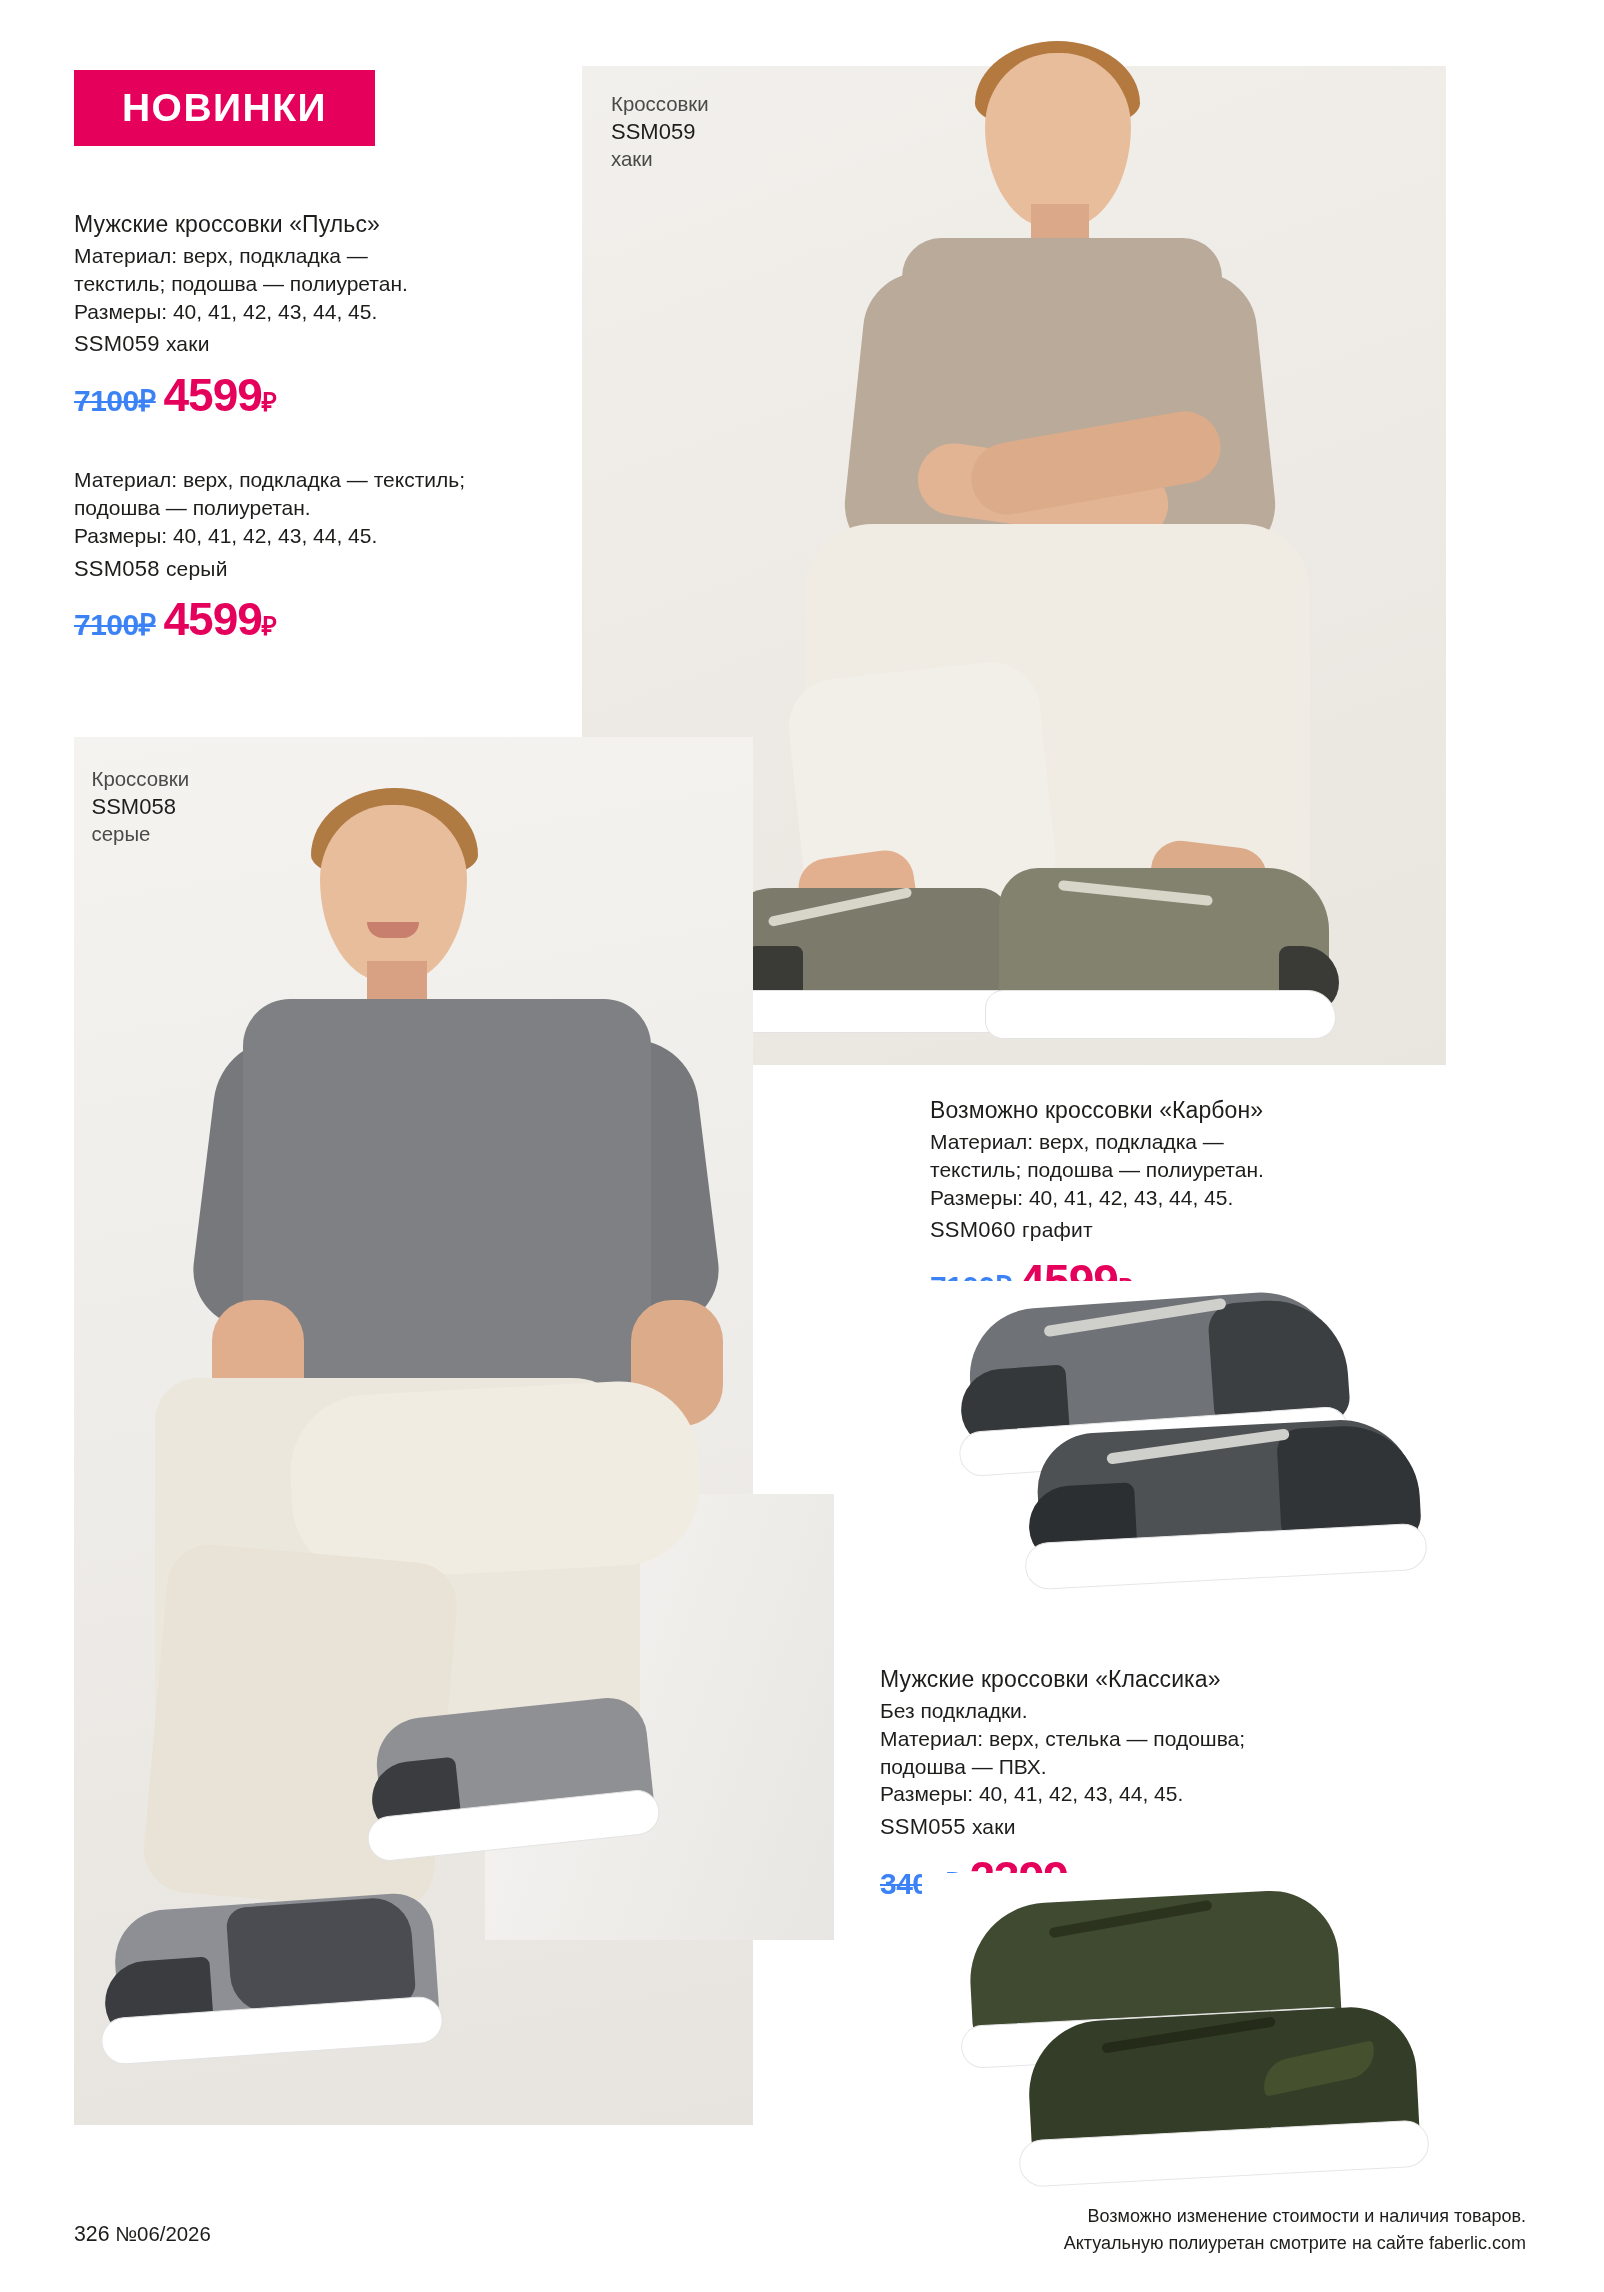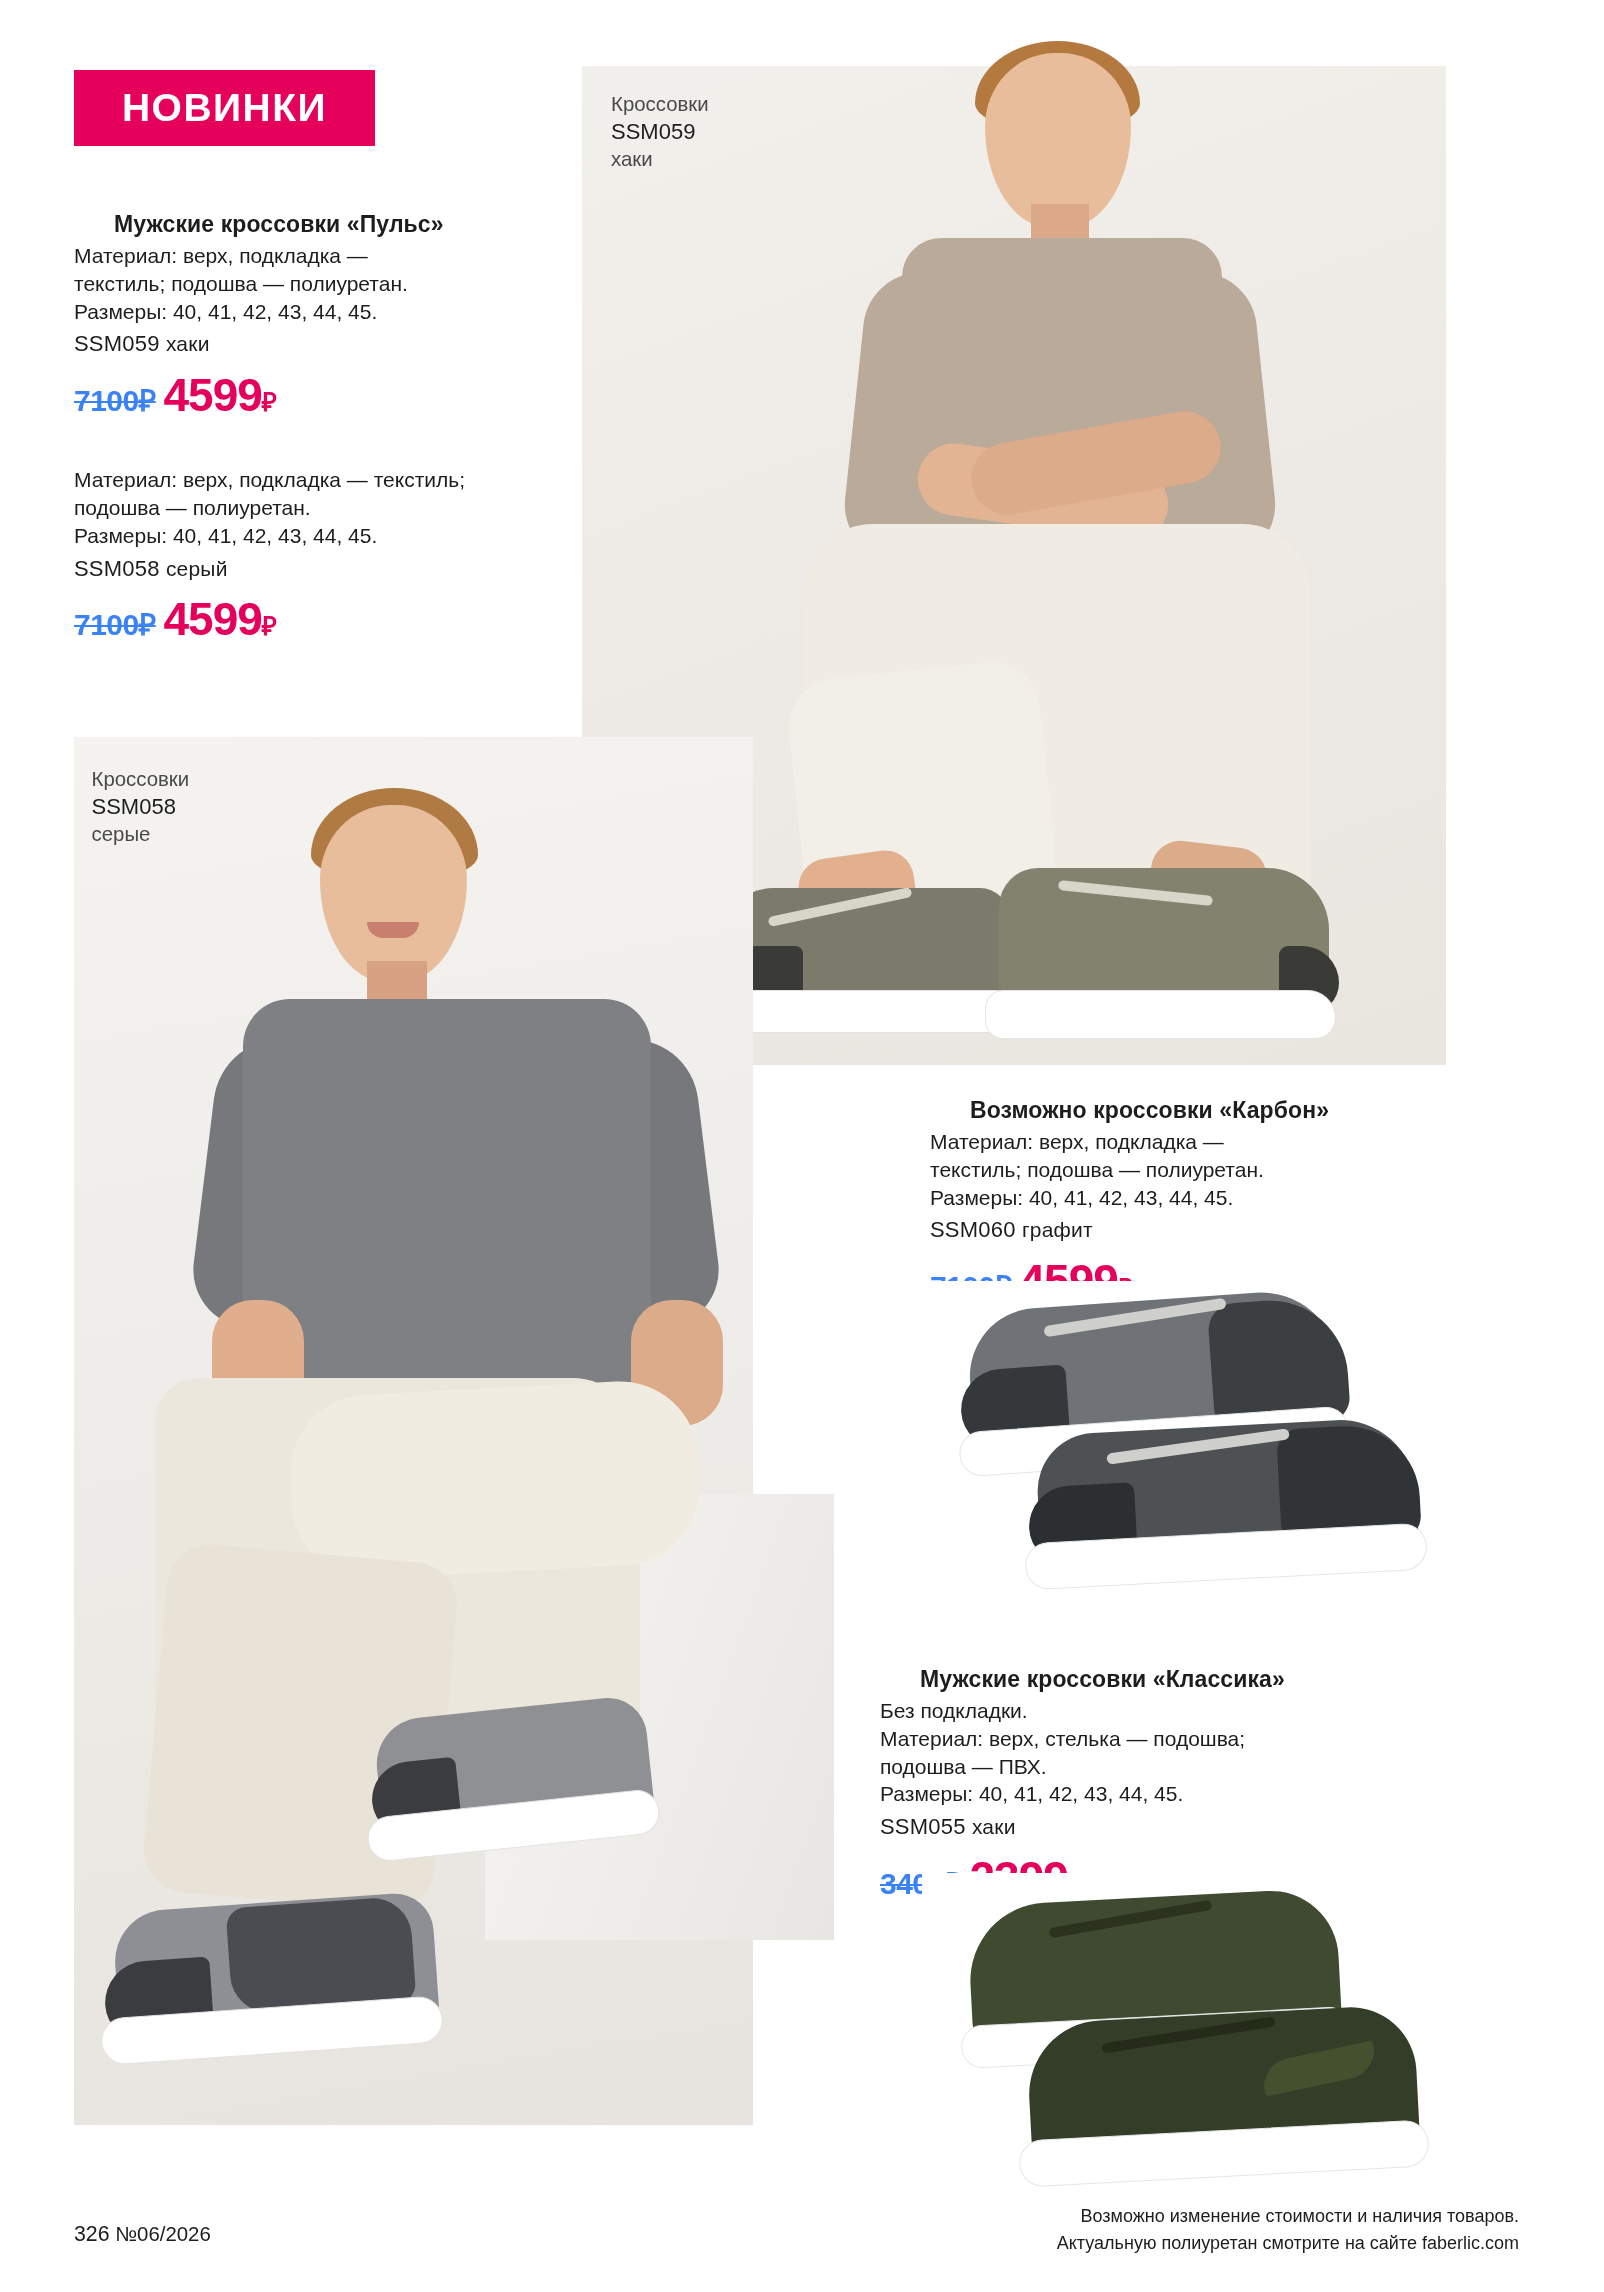--- a/index.html
+++ b/index.html
@@ -37,24 +37,23 @@
 
   
   .prod {
     position: absolute;
     font-size: 21px;
     line-height: 1.34;
     color: #1d1d1b;
   }
   .prod .title {
     font-size: 23px;
-    font-weight: bold;
+    font-weight: normal;
     margin-bottom: 1.9px;
     letter-spacing: 0.1px;
-    margin-left: 40px;
   }
   .prod .desc {
     font-size: 21px;
     line-height: 1.33;
     color: #1d1d1b;
   }
   .prod .artrow {
     margin-top: 3.9px;
     font-size: 22px;
     letter-spacing: 0.2px;
@@ -314,21 +313,21 @@
   .footer-left {
     position: absolute;
     left: 74px;
     bottom: 45px;
     font-size: 20.4px;
     color: #1d1d1b;
   }
   .footer-left .page { font-size: 21.3px; }
   .footer-right {
     position: absolute;
-    right: 86px;
+    right: 79px;
     bottom: 35px;
     text-align: right;
     font-size: 18px;
     line-height: 1.5;
     color: #1d1d1b;
   }
 </style>
 </head>
 <body>
 

